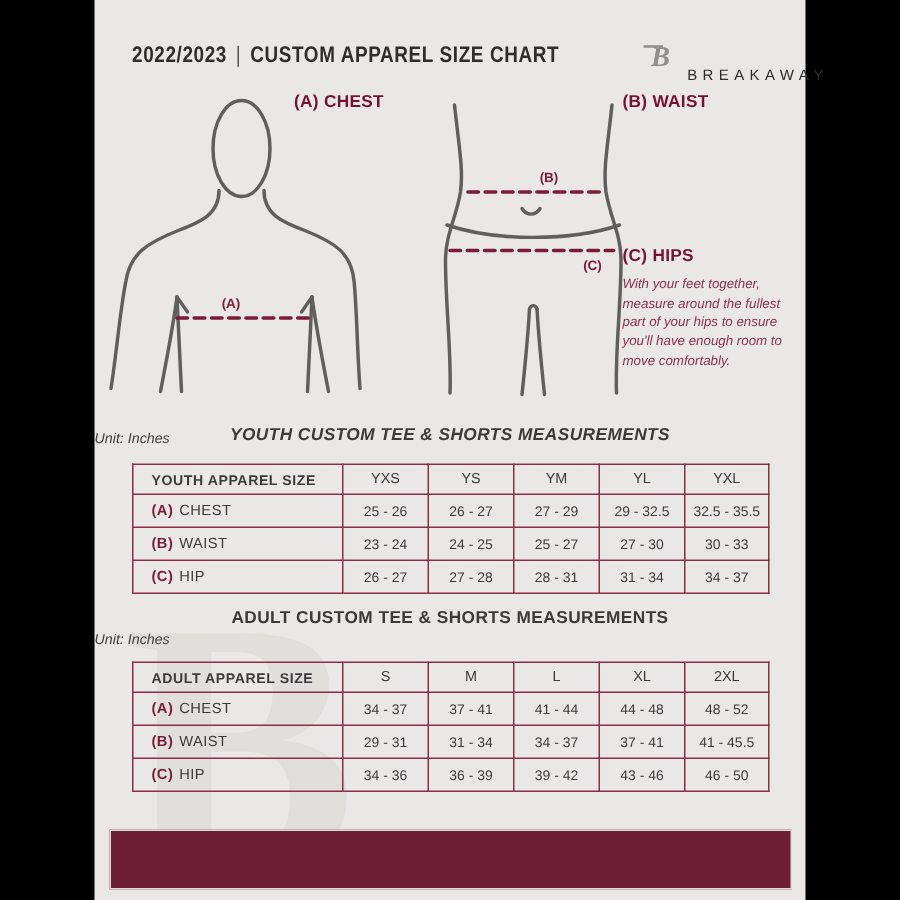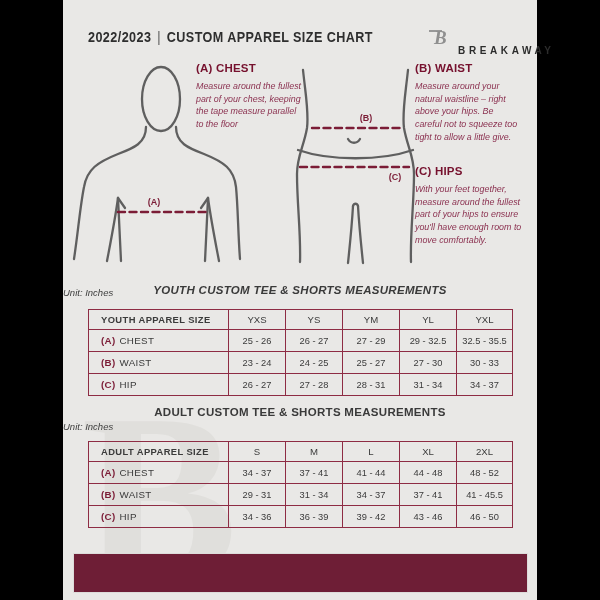--- a/index.html
+++ b/index.html
@@ -7,21 +7,21 @@
        font-family:"Liberation Sans","DejaVu Sans",sans-serif;-webkit-font-smoothing:antialiased;}
   .page{position:absolute;left:63px;top:0;width:474px;height:600px;background:#e9e8e6;}
 
   
   .hdr{position:absolute;left:0;top:0;width:100%;height:48px;display:flex;align-items:center;
        justify-content:space-between;padding:24px 26px 0 25px;box-sizing:border-box;}
   .hdr-title{display:inline-block;transform:scaleX(.84);transform-origin:left center;
        font-weight:700;font-size:15px;letter-spacing:.5px;color:#2e2e2e;white-space:nowrap;}
   .hdr-title .divider{font-weight:400;color:#555;margin:0 7px;}
   .brand{display:flex;align-items:center;gap:7px;}
-  .brand-name{font-weight:700;font-size:10px;letter-spacing:3.6px;color:#2c2c2c;margin-top:28px;}
+  .brand-name{font-weight:400;font-size:10px;letter-spacing:3.6px;color:#2c2c2c;margin-top:28px;}
 
   
   .fig{position:absolute;overflow:visible;}
   .fig path,.fig ellipse{fill:none;stroke:#5f5f5f;stroke-width:2.3;stroke-linecap:round;}
   .fig .dash{stroke:#7b1c36;stroke-width:2.4;stroke-dasharray:7 4.5;}
   .fig text{font-family:"Liberation Sans",sans-serif;font-size:9px;font-weight:700;fill:#7b1c36;}
   .guide{position:absolute;}
   .guide h3{margin:0 0 6px 0;font-size:11.5px;font-weight:800;color:#76112e;letter-spacing:.2px;}
   .guide p{margin:0;font-size:8.9px;line-height:1.42;font-style:italic;color:#8b3150;}
 
@@ -92,25 +92,23 @@
       <path d="M65 148 C64 166 62 186 60 205"></path>
       <path d="M70 148 C71 166 73 186 75 205"></path>
       <path class="dash" d="M24 70 H113"></path>
       <text x="78" y="63" text-anchor="middle">(B)</text>
       <path class="dash" d="M12 109 H121"></path>
       <text x="107" y="122" text-anchor="middle">(C)</text>
     </svg>
 
     <div class="guide" style="left:133px;top:62px;width:108px;">
       <h3>(A) CHEST</h3>
-      <p>Measure around the fullest part of your chest, keeping the tape measure parallel to the floor</p>
     </div>
     <div class="guide" style="left:352px;top:62px;width:106px;">
       <h3>(B) WAIST</h3>
-      <p>Measure around your natural waistline – right above your hips. Be careful not to squeeze too tight to allow a little give.</p>
     </div>
     <div class="guide" style="left:352px;top:165px;width:108px;">
       <h3>(C) HIPS</h3>
       <p>With your feet together, measure around the fullest part of your hips to ensure you'll have enough room to move comfortably.</p>
     </div>
 
     <div class="tbl-title" style="top:284px;font-style:italic;">YOUTH CUSTOM TEE &amp; SHORTS MEASUREMENTS</div>
     <div class="tbl-unit" style="top:287px;">Unit: Inches</div>
     <table class="size" style="top:309px;">
       <colgroup>

